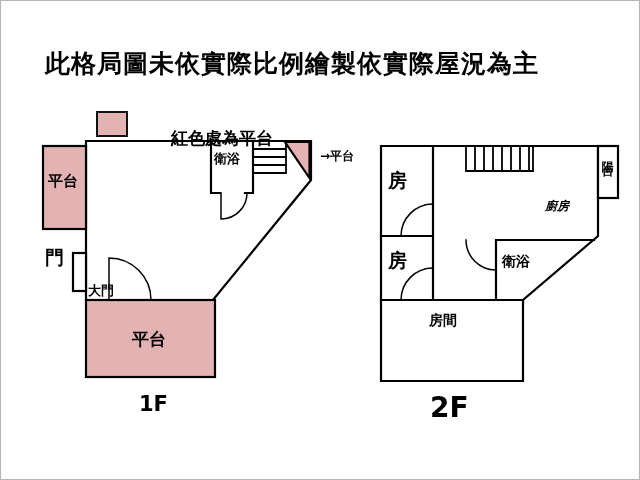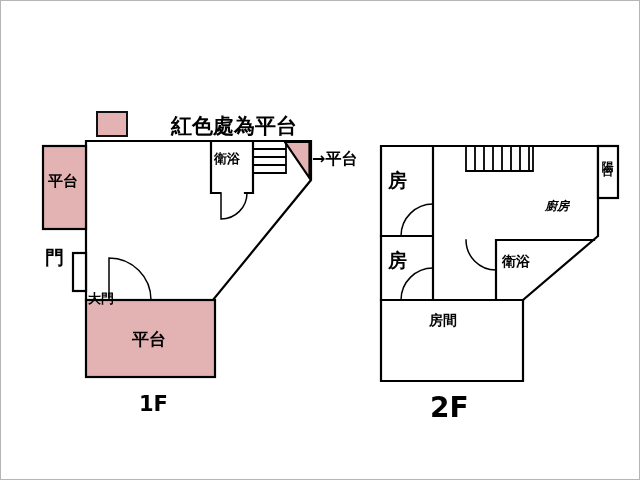--- a/index.html
+++ b/index.html
@@ -4,31 +4,31 @@
 <style>
   html,body { margin:0; padding:0; background:#fff; }
   .stage {
     position:relative; width:640px; height:480px; background:#ffffff;
     font-family:"DejaVu Sans","Liberation Sans",sans-serif;
     border:1px solid #b5b5b5; box-sizing:border-box; overflow:hidden; color:#000;
   }
   svg.plan { position:absolute; left:0; top:0; }
   .lbl { position:absolute; font-weight:700; white-space:nowrap; line-height:1.15; color:#000; }
   .title   { left:44px;  top:49px;  font-size:25px; letter-spacing:1px; }
-  .legend-label { left:134px; top:113px; font-size:21px;padding-left:36px; }
+  .legend-label { left:134px; top:128px; font-size:17px;padding-left:36px; }
   .swatch { position:absolute; left:95px; top:110px; width:32px; height:26px;
             background:#e3b3b4; border:2px solid #111; box-sizing:border-box; }
   .pink { fill:#e3b3b4; }
   
   .lbl-left-platform   { left:47px;  top:172px; font-size:15px; }
   .lbl-open-space      { left:121px; top:209px; font-size:17px; }
   .lbl-door            { left:44px;  top:246px; font-size:19px; }
-  .lbl-main-door       { left:87px;  top:291px; font-size:13px; }
+  .lbl-main-door       { left:87px;  top:283px; font-size:13px; }
   .lbl-bathroom-1f     { left:213px; top:151px; font-size:13px; }
-  .lbl-platform-arrow  { left:311px; top:149px; font-size:16px; }
+  .lbl-platform-arrow  { left:311px; top:149px; font-size:12px;padding-left:8px; }
   .lbl-bottom-platform { left:131px; top:329px; font-size:17px; }
   .lbl-1f              { left:108px; top:391px; font-size:21px;margin-left:30px; }
   
   .lbl-room1       { left:387px; top:169px; font-size:19px; }
   .lbl-room2       { left:387px; top:249px; font-size:19px; }
   .lbl-kitchen     { left:544px; top:199px; font-size:12px;font-style:italic; }
   .lbl-balcony     { left:599px; top:151px; font-size:12px;
                      writing-mode:vertical-rl; text-orientation:upright; letter-spacing:2px; }
   .lbl-bathroom-2f { left:501px; top:252px; font-size:14px; }
   .lbl-bedroom     { left:428px; top:311px; font-size:14px; }
@@ -56,20 +56,21 @@
       <rect x="597" y="145" width="20" height="52" fill="#ffffff"></rect>
       <path d="M432,145 V299 M380,235 H432 M380,299 H522"></path>
       <path d="M495,239 H593 M495,239 V299"></path>
       <path stroke-width="1.8" d="M465,145 V170 M532,145 V170 M465,170 H532 M474,145 V170 M483,145 V170 M492,145 V170 M501,145 V170 M510,145 V170 M519,145 V170 M528,145 V170"></path>
       <path stroke-width="1.5" d="M400,235 A32,32 0 0 1 432,203"></path>
       <path stroke-width="1.5" d="M400,299 A32,32 0 0 1 432,267"></path>
       <path stroke-width="1.5" d="M465,239 A30,30 0 0 0 495,269"></path>
     </g>
   </svg>
 
+  <div class="lbl title">此格局圖未依實際比例繪製依實際屋況為主</div>
   <div class="swatch"></div>
   <div class="lbl legend-label">紅色處為平台</div>
 
   <div class="lbl lbl-left-platform">平台</div>
   <div class="lbl lbl-door">門</div>
   <div class="lbl lbl-main-door">大門</div>
   <div class="lbl lbl-bathroom-1f">衛浴</div>
   <div class="lbl lbl-platform-arrow">→平台</div>
   <div class="lbl lbl-bottom-platform">平台</div>
   <div class="lbl lbl-1f">1F</div>

